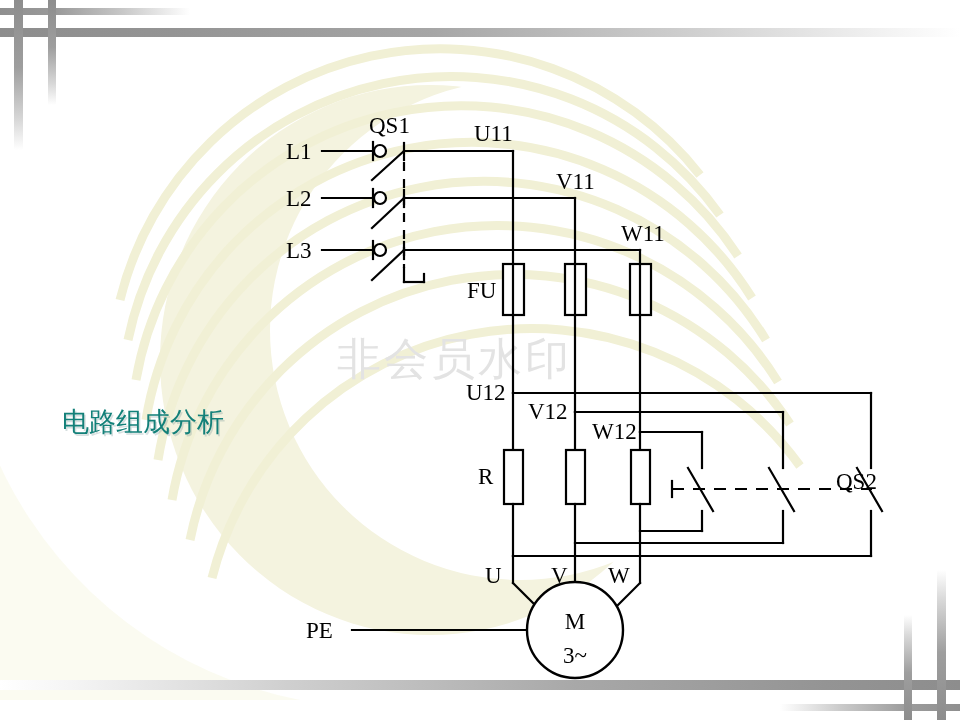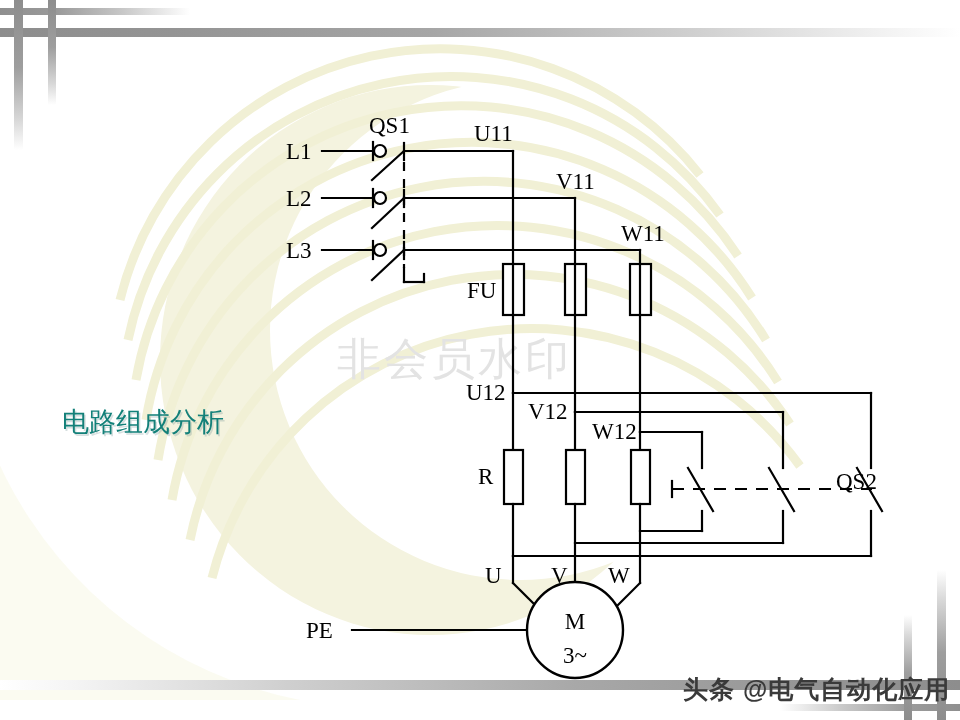--- a/index.html
+++ b/index.html
@@ -312,15 +312,14 @@
     <text class="clab" x="485" y="583" text-anchor="start">U</text>
     <text class="clab" x="551" y="583" text-anchor="start">V</text>
     <text class="clab" x="608" y="583" text-anchor="start">W</text>
 
     <text class="clab" x="306" y="638" text-anchor="start">PE</text>
 
     <text class="mlab" x="575" y="629" text-anchor="middle">M</text>
     <text class="mlab" x="575" y="663" text-anchor="middle">3~</text>
   </svg>
 
-  <div class="wm-bottom">头条 @电气自动化应用</div>
 
 </div>
 
 </body></html>

